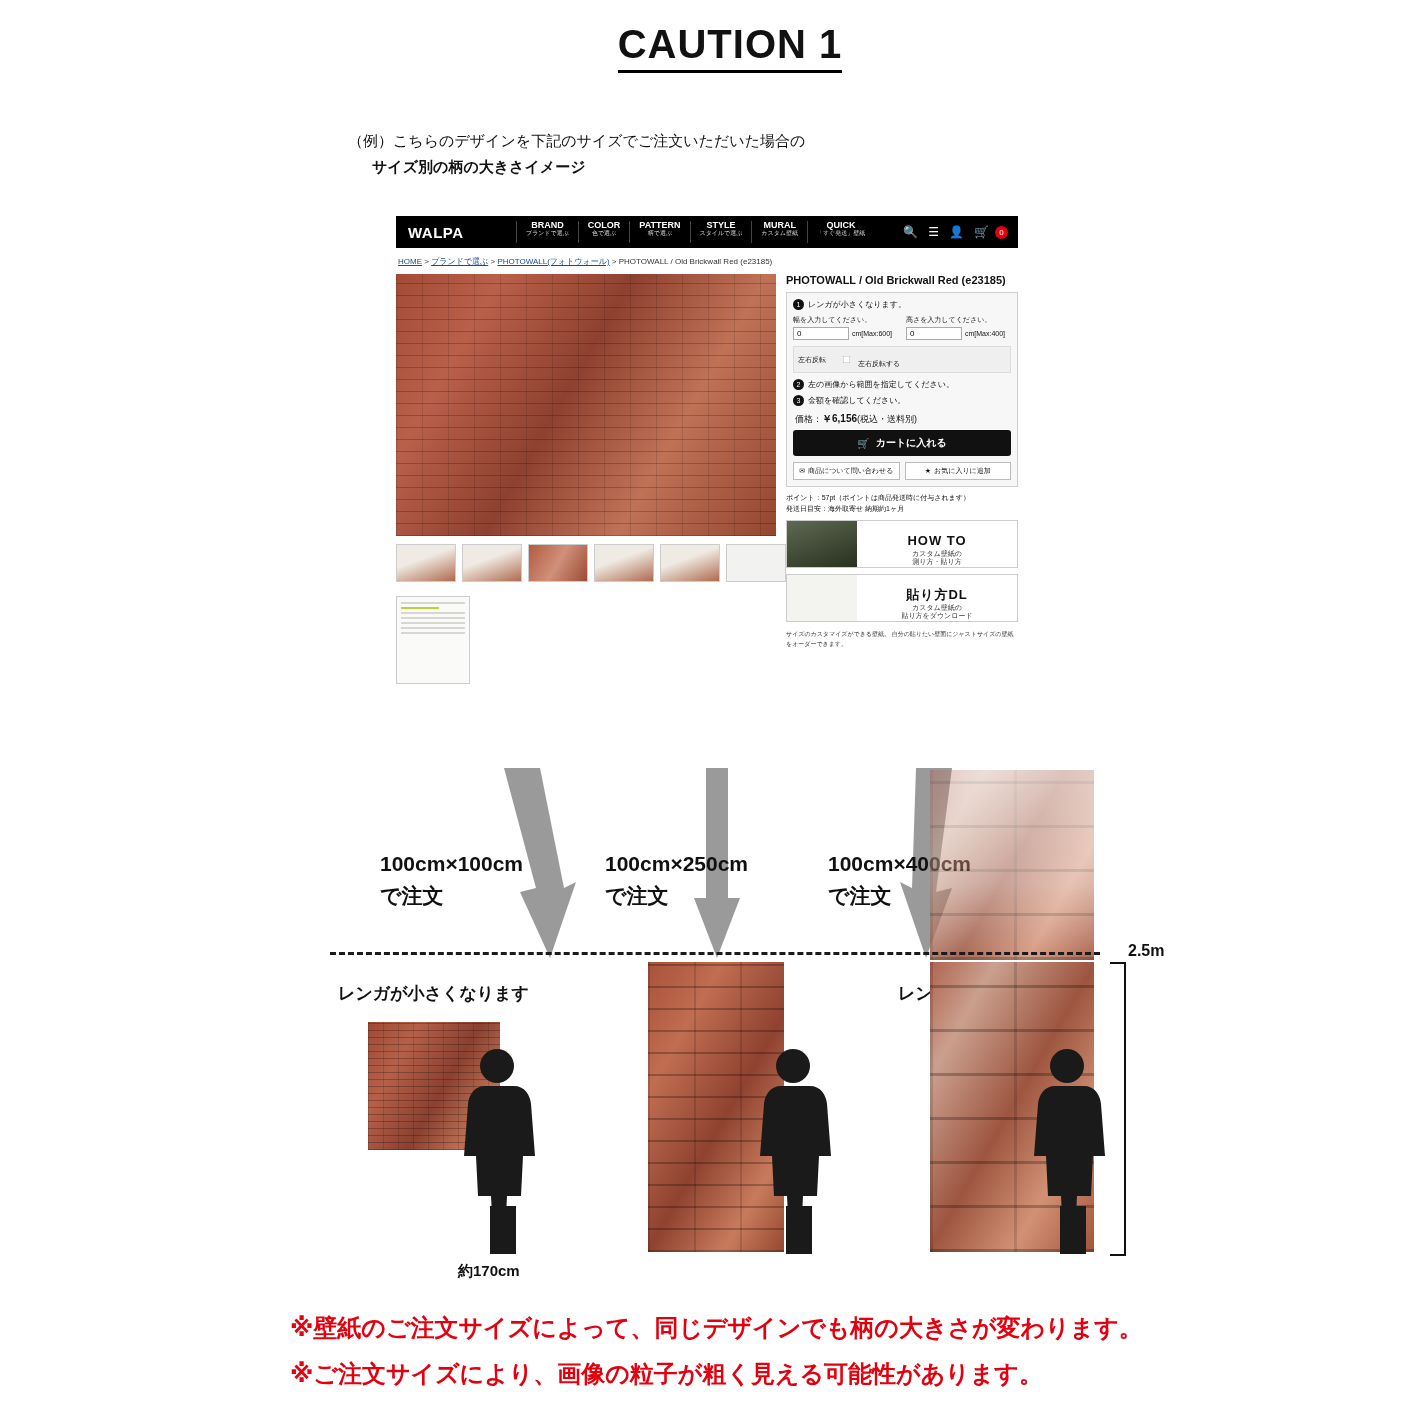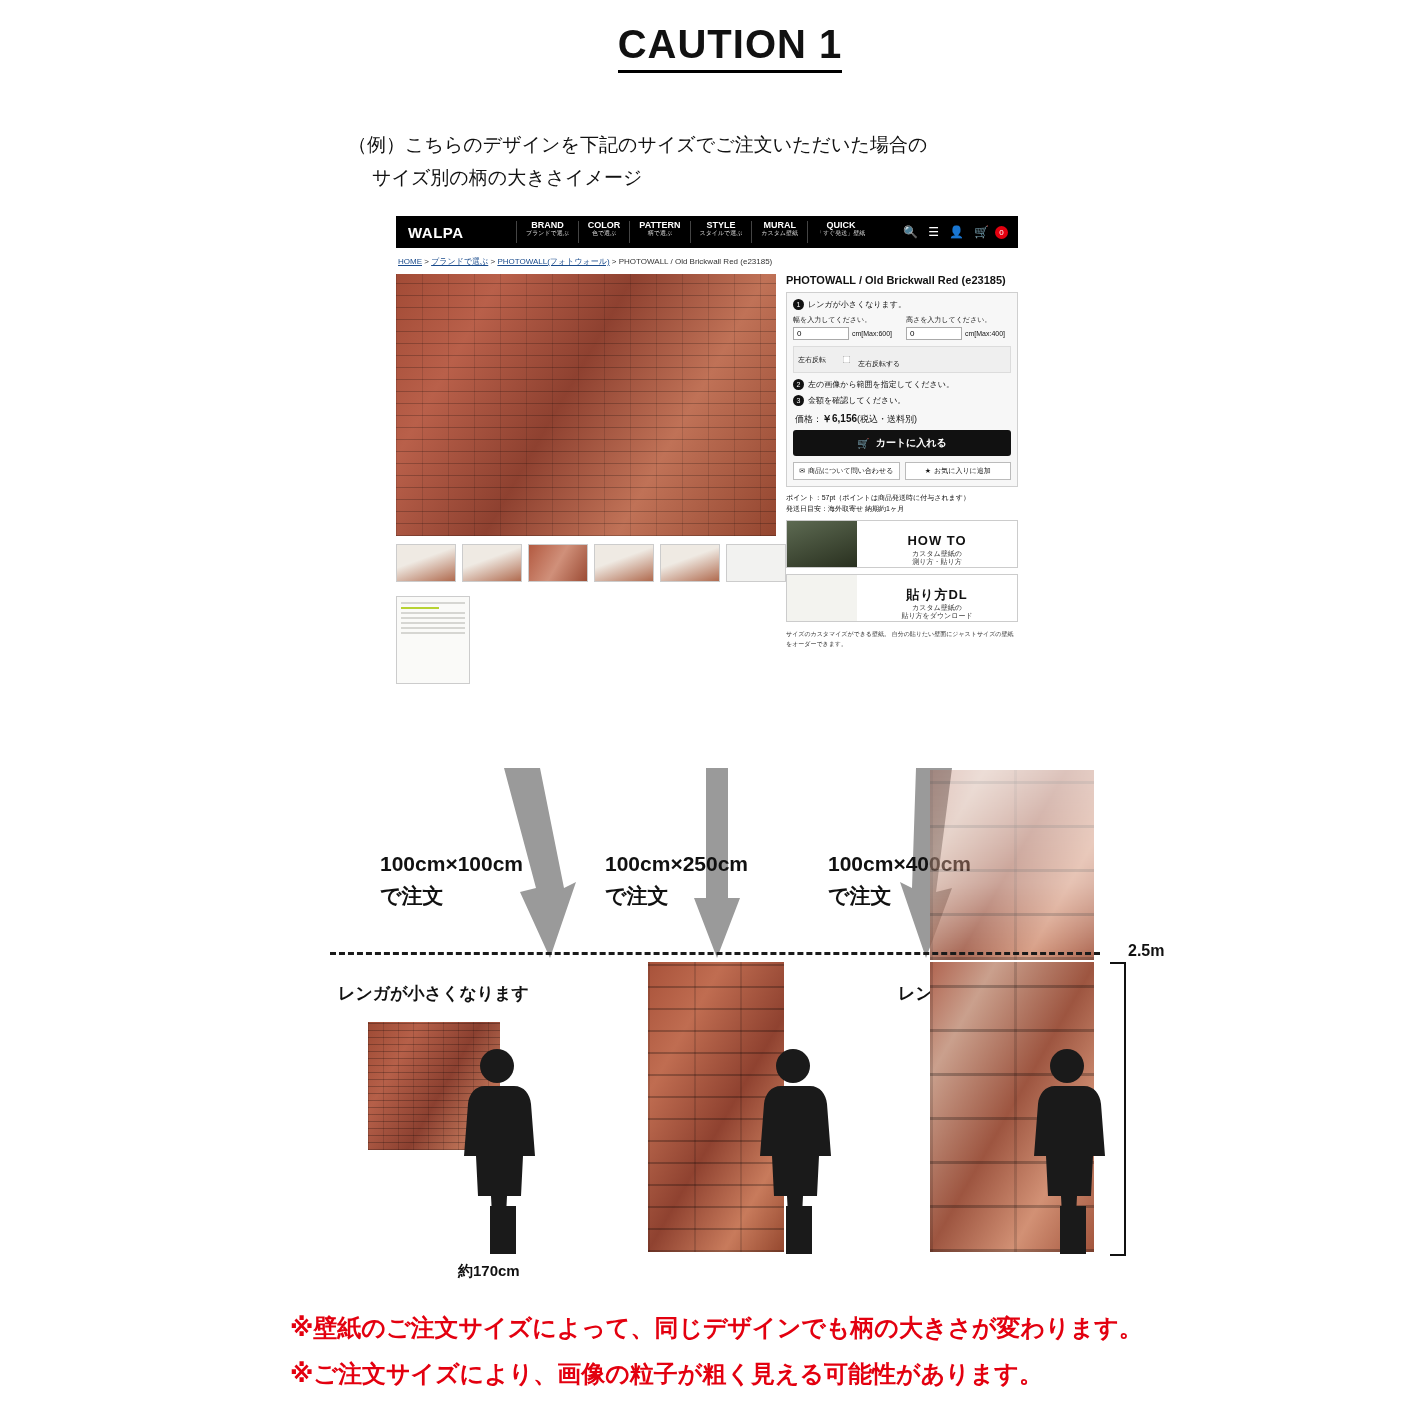--- a/index.html
+++ b/index.html
@@ -13,23 +13,23 @@
   
   .title{
     position:absolute;left:0;top:22px;width:1415px;text-align:center;
     font-size:40px;font-weight:bold;letter-spacing:1px;
   }
   .title span{border-bottom:3px solid #000;padding-bottom:4px;margin-left:45px;}
 
   
   .lead{
     position:absolute;left:348px;top:128px;width:900px;
-    font-size:19px;line-height:1.75;color:#111;
-  }
-  .lead .l2{display:block;padding-left:24px;}
+    font-size:15px;line-height:1.75;color:#111;
+  }
+  .lead .l2{display:block;padding-left:24px;font-weight:bold;}
 
   
   .shot{
     position:absolute;left:396px;top:216px;width:622px;height:542px;
     background:#fff;
   }
   .shot-header{
     position:absolute;left:0;top:0;width:622px;height:32px;background:#000;
     display:flex;align-items:center;
   }

